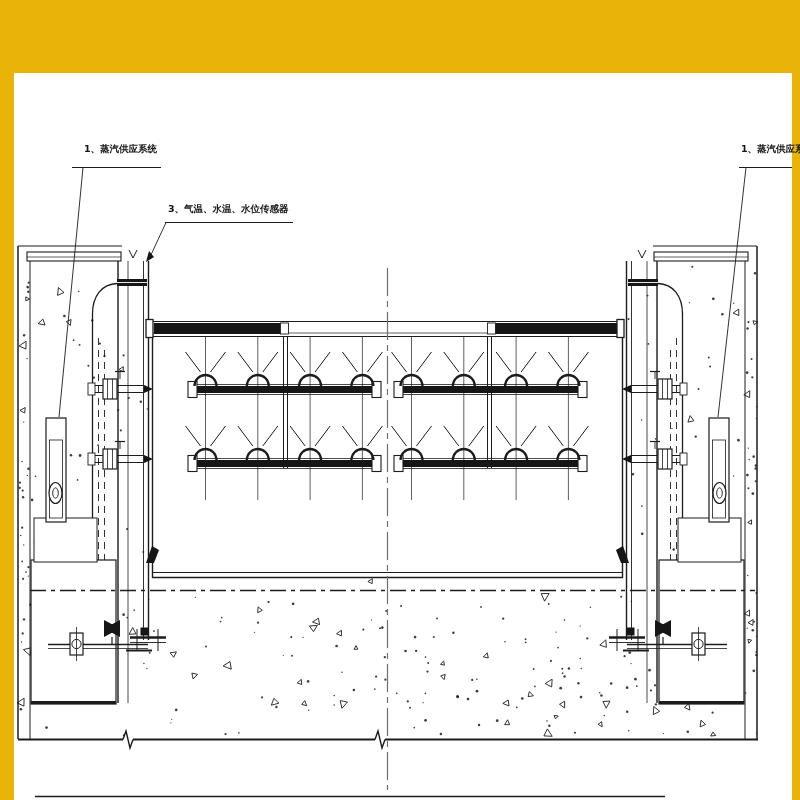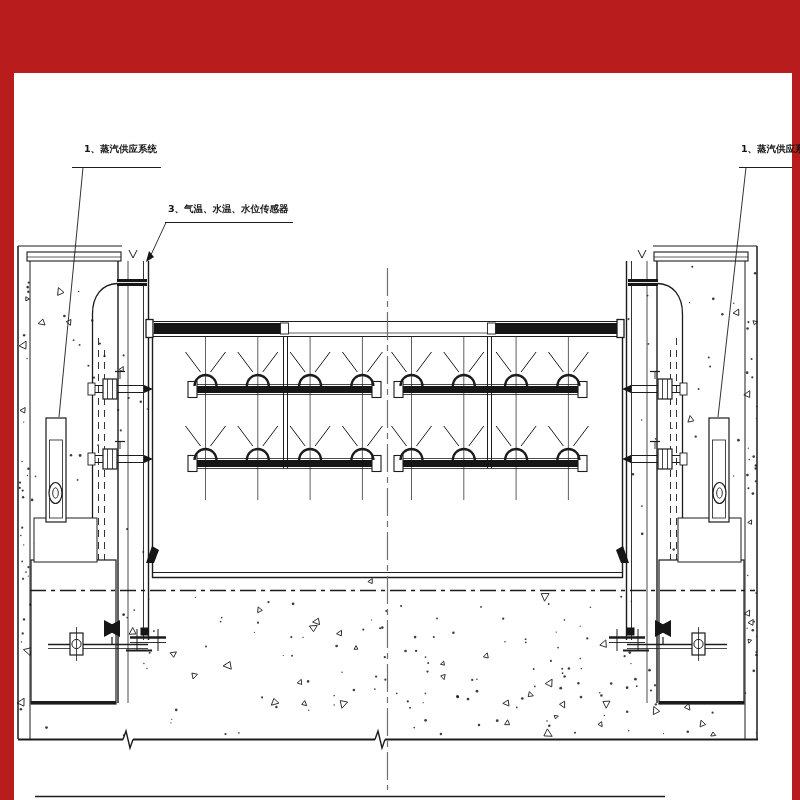--- a/index.html
+++ b/index.html
@@ -1,16 +1,16 @@
 <!DOCTYPE html>
 <html><head>
 <meta charset="utf-8">
 <style>
   html,body{margin:0;padding:0;background:#f7f8f2;}
-  .stage{position:relative;width:800px;height:800px;background:#b91c1c;overflow:hidden;
+  .stage{position:relative;width:800px;height:800px;background:#eab308;overflow:hidden;
          font-family:"DejaVu Sans",sans-serif;text-align:center;}
   svg{position:absolute;left:0;top:0;}
   svg text{font-family:"DejaVu Sans",sans-serif;font-weight:600;fill:#151515;}
 </style>
 </head>
 <body>
 
 <div class="stage">
 <svg id="d" width="800" height="800" viewBox="0 0 800 800" stroke-linecap="butt">
 

